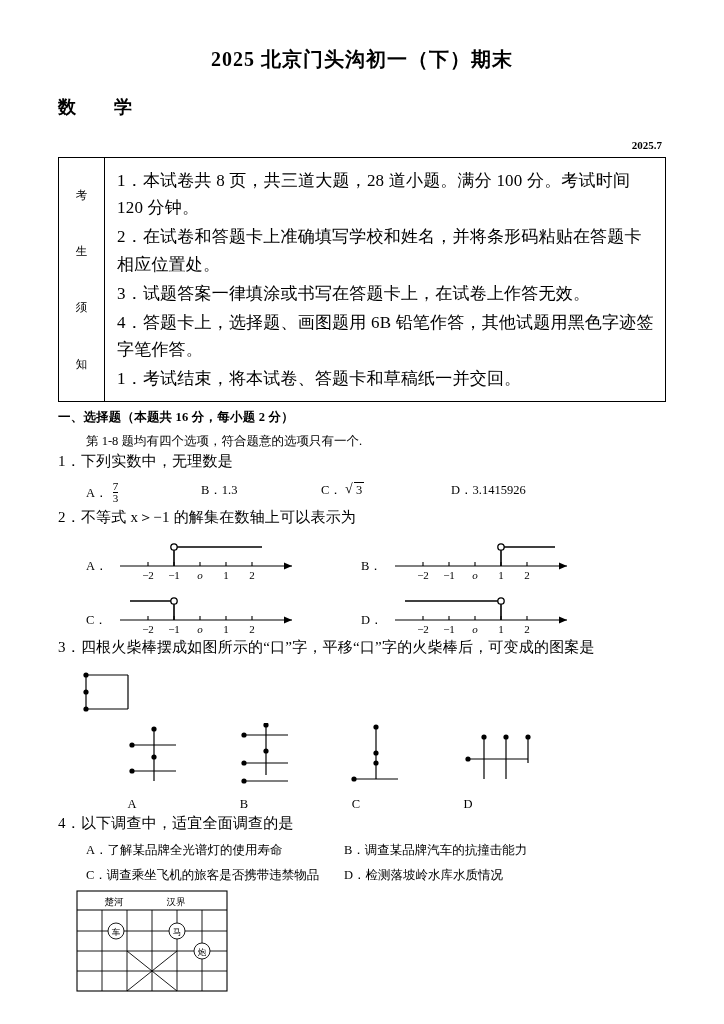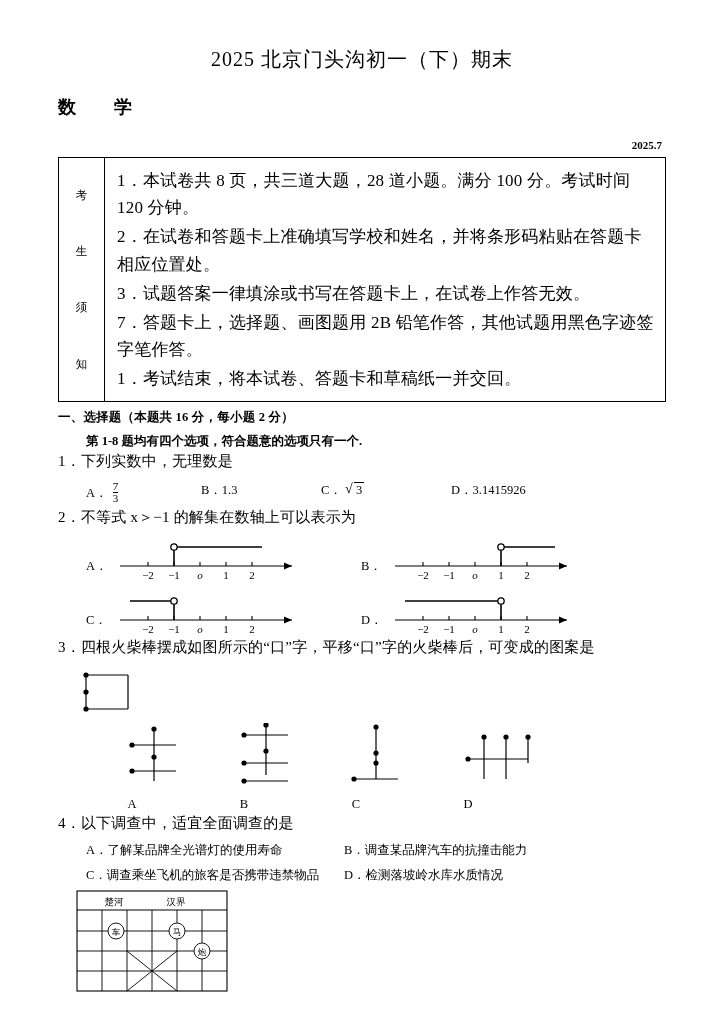--- a/index.html
+++ b/index.html
@@ -18,21 +18,21 @@
   .page {
     width: 724px;
     height: 1024px;
     position: relative;
     box-sizing: border-box;
     padding: 0 58px;
   }
   .doc-title {
     text-align: center;
     font-size: 20px;
-    font-weight: normal;
+    font-weight: bold;
     letter-spacing: 1px;
     margin-top: 46px;
     font-family: "Liberation Serif", serif;
   }
   .doc-subject {
     text-align: left;
     font-size: 18px;
     font-weight: bold;
     letter-spacing: 10px;
     margin-top: 22px;
@@ -76,21 +76,21 @@
   .sec-head {
     font-size: 12.5px;
     margin-top: 7px;
     font-weight: bold;
     letter-spacing: 0.2px;
   }
   .sub-head {
     font-size: 12.5px;
     margin-top: 7px;
     margin-left: 28px;
-    font-weight: bold;
+    font-weight: normal;
   }
   .q {
     font-size: 15px;
     line-height: 1.5;
     letter-spacing: 0.2px;
   }
   .q-opts {
     font-size: 12.5px;
     margin-top: 9px;
     margin-left: 28px;
@@ -168,21 +168,21 @@
     <div class="notice-left">
       <span>考</span>
       <span>生</span>
       <span>须</span>
       <span>知</span>
     </div>
     <div class="notice-right">
       <div class="notice-item">1．本试卷共 8 页，共三道大题，28 道小题。满分 100 分。考试时间 120 分钟。</div>
       <div class="notice-item">2．在试卷和答题卡上准确填写学校和姓名，并将条形码粘贴在答题卡相应位置处。</div>
       <div class="notice-item">3．试题答案一律填涂或书写在答题卡上，在试卷上作答无效。</div>
-      <div class="notice-item">7．答题卡上，选择题、画图题用 2B 铅笔作答，其他试题用黑色字迹签字笔作答。</div>
+      <div class="notice-item">4．答题卡上，选择题、画图题用 6B 铅笔作答，其他试题用黑色字迹签字笔作答。</div>
       <div class="notice-item">1．考试结束，将本试卷、答题卡和草稿纸一并交回。</div>
     </div>
   </div>
 
   <div class="sec-head">一、选择题（本题共 16 分，每小题 2 分）</div>
   <div class="sub-head">第 1-8 题均有四个选项，符合题意的选项只有一个.</div>
 
   <div class="q">
     <span>1．</span><span>下列实数中，无理数是</span>
   </div>

